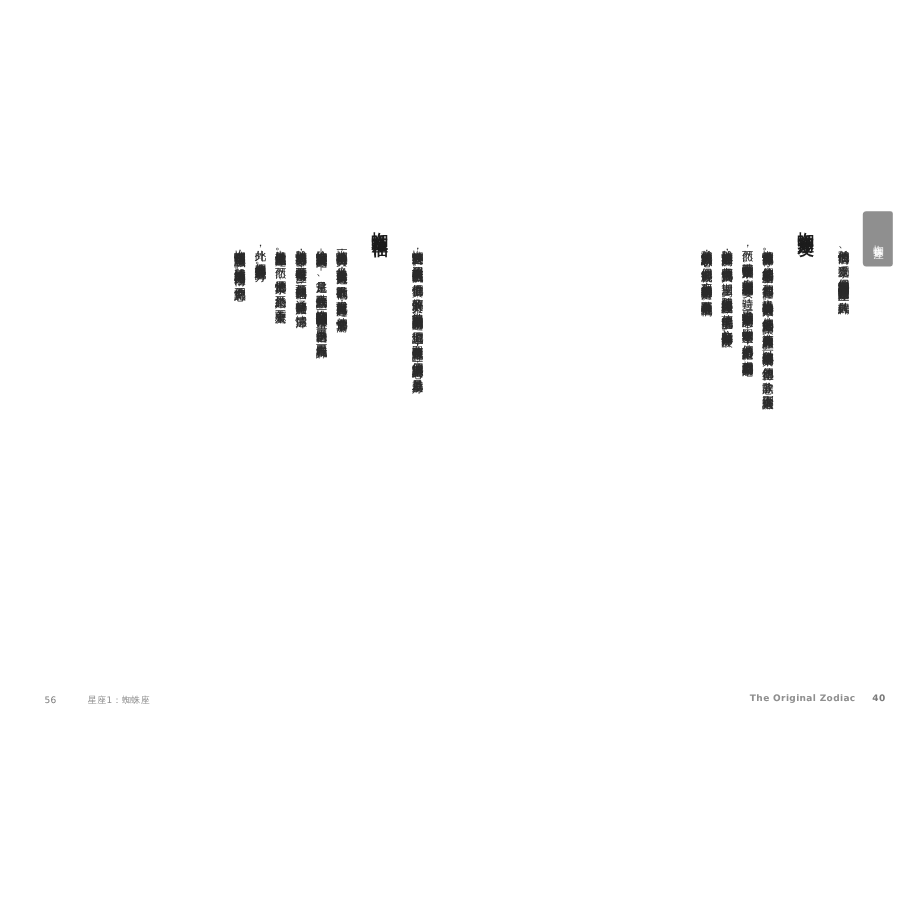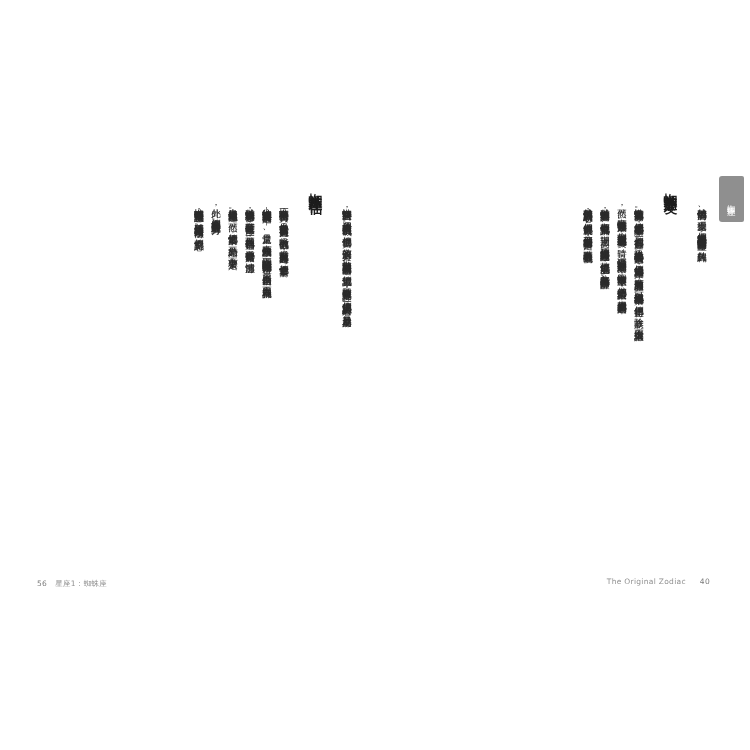--- a/index.html
+++ b/index.html
@@ -28,25 +28,25 @@
   }
   .chapter-tab span{
     writing-mode:vertical-rl;color:#ffffff;font-size:8.5px;
     letter-spacing:1.5px;line-height:1;
   }
   .footer{
     position:absolute;top:577px;font-size:7.5px;color:#8f8f8f;
     letter-spacing:0.3px;white-space:nowrap;
     font-family:"DejaVu Sans","Liberation Sans",sans-serif;
   }
-  .footer-right{right:40px;}
+  .footer-right{right:12px;font-weight:bold;}
   .footer-left{left:37px;top:579px;}
   .footer .pagenum{color:#7a7a7a;}
   .footer-right .pagenum{margin-left:14px;}
-  .footer-left .chapter{margin-left:8px;}
+  .footer-left .chapter{margin-left:26px;}
 </style>
 </head>
 <body>
 
 <div class="spread">
 
   <div class="chapter-tab">
     <span>蜘蛛座</span>
   </div>
 

